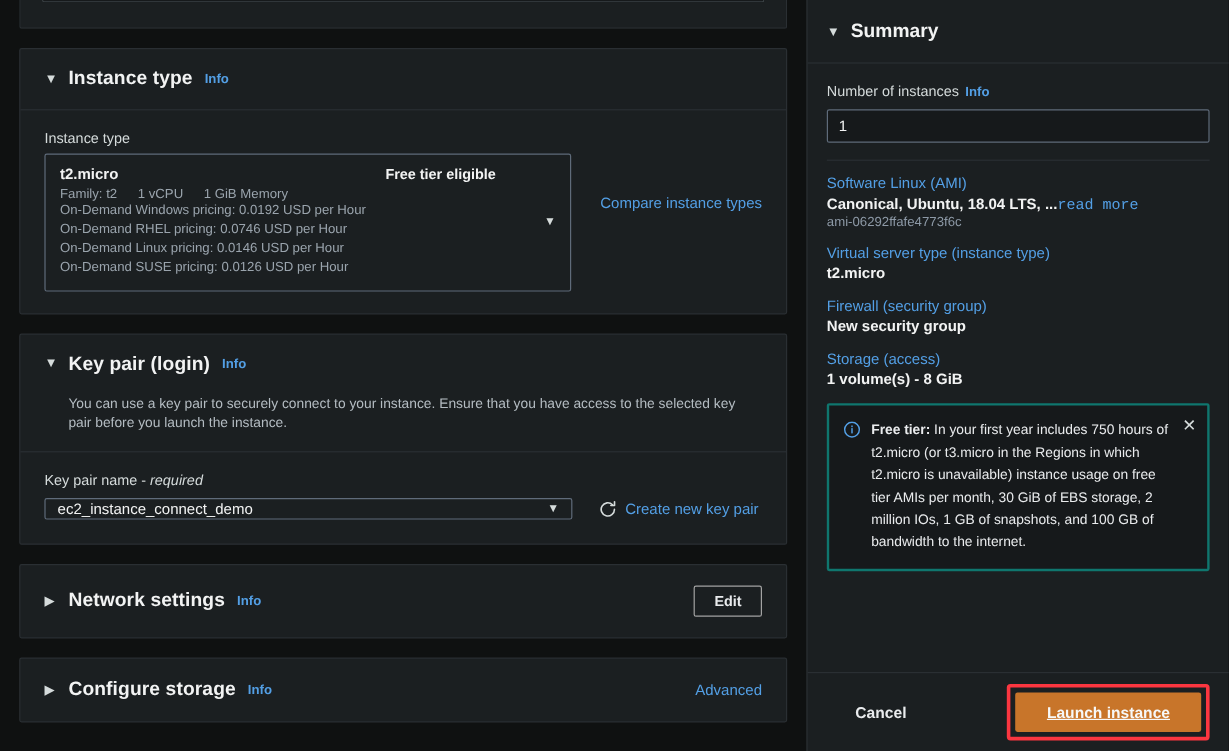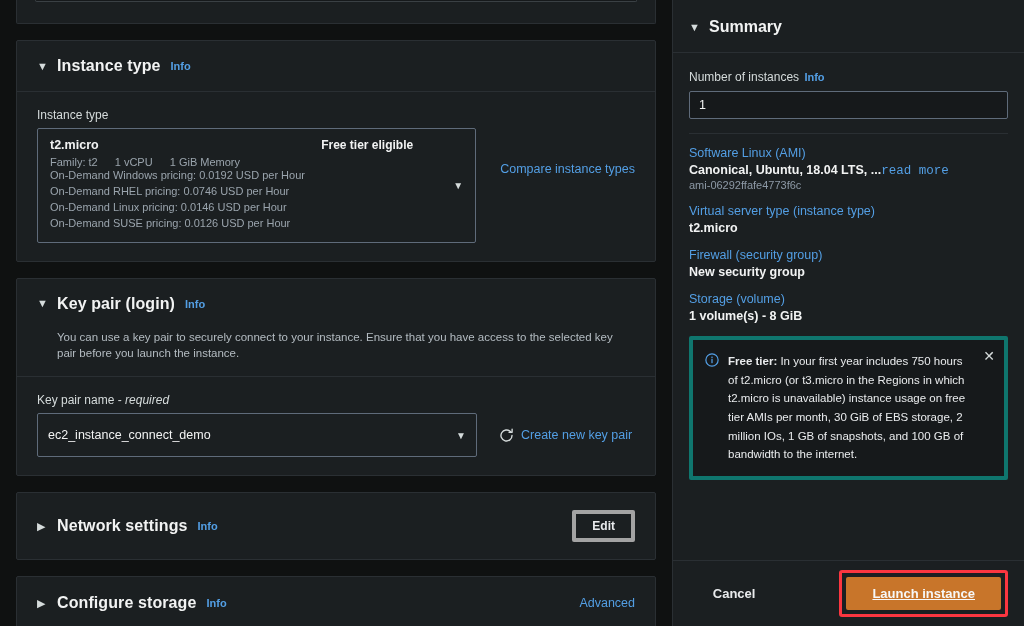--- a/index.html
+++ b/index.html
@@ -96,38 +96,38 @@
     color: #d5dbdb; font-size: 10px;
   }
   .compare-link {
     color: #539fe5; font-size: 12.5px; text-decoration: none;
     margin-left: 24px; margin-top: 34px; white-space: nowrap;
   }
 
   
   .kp-row { display: flex; align-items: center; }
   .kp-select {
-    width: 440px; height: 44px;
+    width: 440px; height: 18px;
     border: 1px solid #5f6b7a; border-radius: 2px;
     background: #1b1f21;
     display: flex; align-items: center;
     padding: 0 10px; position: relative;
   }
   .kp-value { color: #f2f3f3; font-size: 12.5px; }
   .kp-chev { position: absolute; right: 10px; color: #d5dbdb; font-size: 10px; }
   .refresh-btn {
     margin-left: 18px; width: 22px; height: 22px;
     display: flex; align-items: center; justify-content: center;
   }
   .create-kp-link {
     color: #539fe5; font-size: 12.5px; text-decoration: none; margin-left: 4px;
   }
 
   .edit-btn {
-    border: 4px solid #a3a3a3; border-radius: 2px;
+    border: 1px solid #a3a3a3; border-radius: 2px;
     background: transparent; color: #e9ebed;
     font-size: 12px; font-weight: bold;
     padding: 5px 16px; cursor: pointer;
     font-family: "Liberation Sans", sans-serif;
   }
   .advanced-link { color: #539fe5; font-size: 12.5px; text-decoration: none; }
 
   
   .right-col {
     width: 352px; height: 626px;
@@ -157,21 +157,21 @@
   .sum-item-title {
     color: #539fe5; font-size: 12.5px; text-decoration: none; display: block;
     margin-bottom: 3px;
   }
   .sum-item-val { color: #f2f3f3; font-size: 12.5px; font-weight: bold; }
   .sum-item-sub { color: #8d99a6; font-size: 11px; margin-top: 1px; }
   .read-more { color: #539fe5; text-decoration: none; font-weight: normal; font-family: Liberation Mono, monospace; }
 
   
   .alert {
-    border: 4px solid #0f766e; border-radius: 2px;
+    border: 2px solid #0f766e; border-radius: 2px;
     background: #16191b;
     padding: 12px 12px 12px 12px;
     margin-top: 6px;
     display: flex; gap: 9px;
     position: relative;
   }
   .alert-text {
     color: #e9ebed; font-size: 11.5px; line-height: 1.62;
     padding-right: 20px;
   }
@@ -324,21 +324,21 @@
         <a class="sum-item-title" href="#">Virtual server type (instance type)</a>
         <div class="sum-item-val">t2.micro</div>
       </div>
 
       <div class="sum-item">
         <a class="sum-item-title" href="#">Firewall (security group)</a>
         <div class="sum-item-val">New security group</div>
       </div>
 
       <div class="sum-item">
-        <a class="sum-item-title" href="#">Storage (volume)</a>
+        <a class="sum-item-title" href="#">Storage (access)</a>
         <div class="sum-item-val">1 volume(s) - 8 GiB</div>
       </div>
 
       <div class="alert">
         <span style="flex:0 0 auto;margin-top:1px;">
           <svg width="14" height="14" viewBox="0 0 16 16">
             <circle cx="8" cy="8" r="7" fill="none" stroke="#539fe5" stroke-width="1.4"></circle>
             <rect x="7.3" y="6.6" width="1.4" height="5" fill="#539fe5"></rect>
             <rect x="7.3" y="4.1" width="1.4" height="1.6" fill="#539fe5"></rect>
           </svg>

